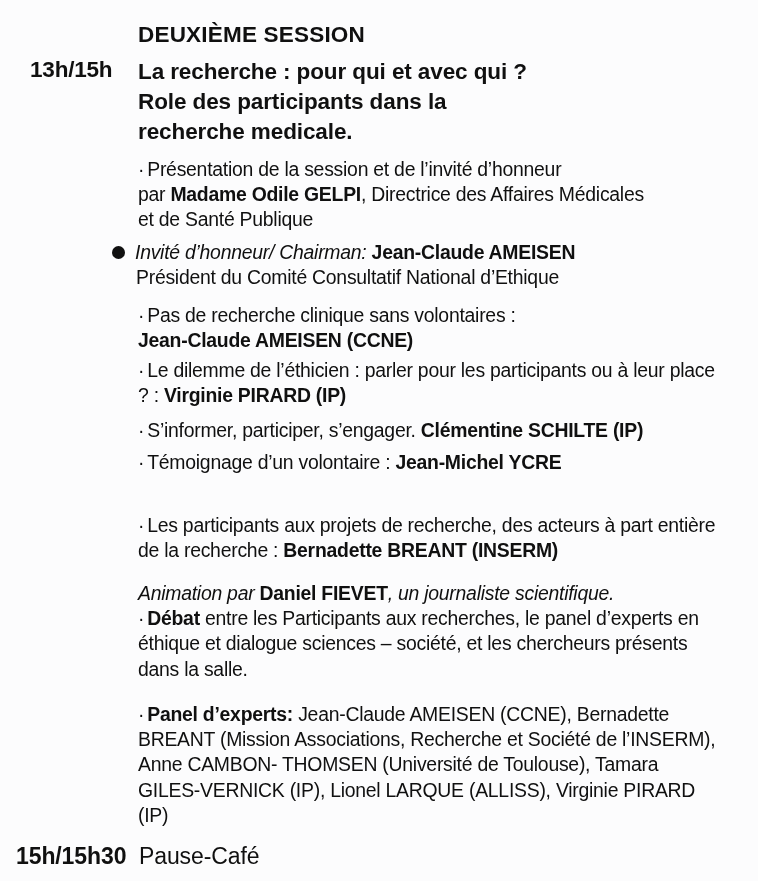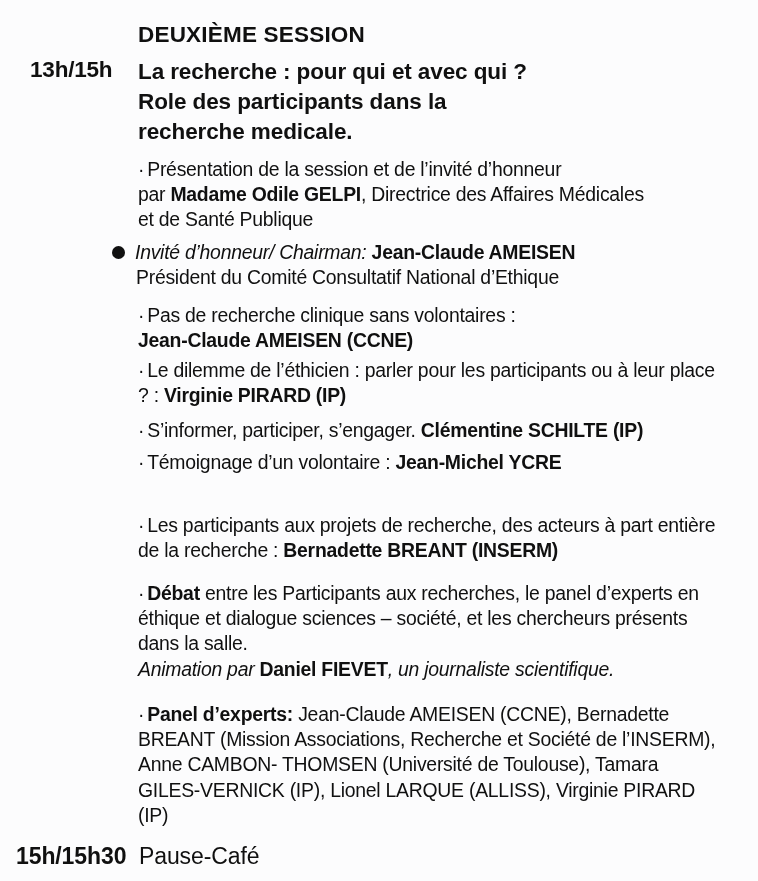--- a/index.html
+++ b/index.html
@@ -175,24 +175,24 @@
     <span class="bullet">·</span><span>Témoignage d’un volontaire : </span><span class="b">Jean-Michel YCRE</span>
   </div>
 
 
   <div class="block" id="blk-acteurs">
     <span class="bullet">·</span><span>Les  participants aux projets de recherche, des acteurs à part entière de la recherche : </span><span class="b">Bernadette BREANT (INSERM)</span>
   </div>
 
   <div class="block" id="blk-debat">
     <div>
+      <span class="i">Animation par </span><span class="b">Daniel FIEVET</span><span class="i">, un journaliste scientifique.</span>
+    </div>
+    <div>
       <span class="bullet">·</span><span class="b">Débat</span><span> entre les Participants aux recherches, le panel d’experts en éthique et dialogue sciences – société, et les chercheurs présents dans la salle.</span>
-    </div>
-    <div>
-      <span class="i">Animation par </span><span class="b">Daniel FIEVET</span><span class="i">, un journaliste scientifique.</span>
     </div>
   </div>
 
   <div class="block" id="blk-panel">
     <span class="bullet">·</span><span class="b">Panel d’experts:</span><span>  Jean-Claude AMEISEN (CCNE), Bernadette BREANT (Mission Associations, Recherche et Société de l’INSERM), Anne CAMBON- THOMSEN (Université de Toulouse), Tamara GILES-VERNICK (IP), Lionel LARQUE (ALLISS), Virginie PIRARD (IP)</span>
   </div>
 
   <div class="bottom-time">15h/15h30</div>
   <div class="bottom-label">Pause-Café</div>
 

